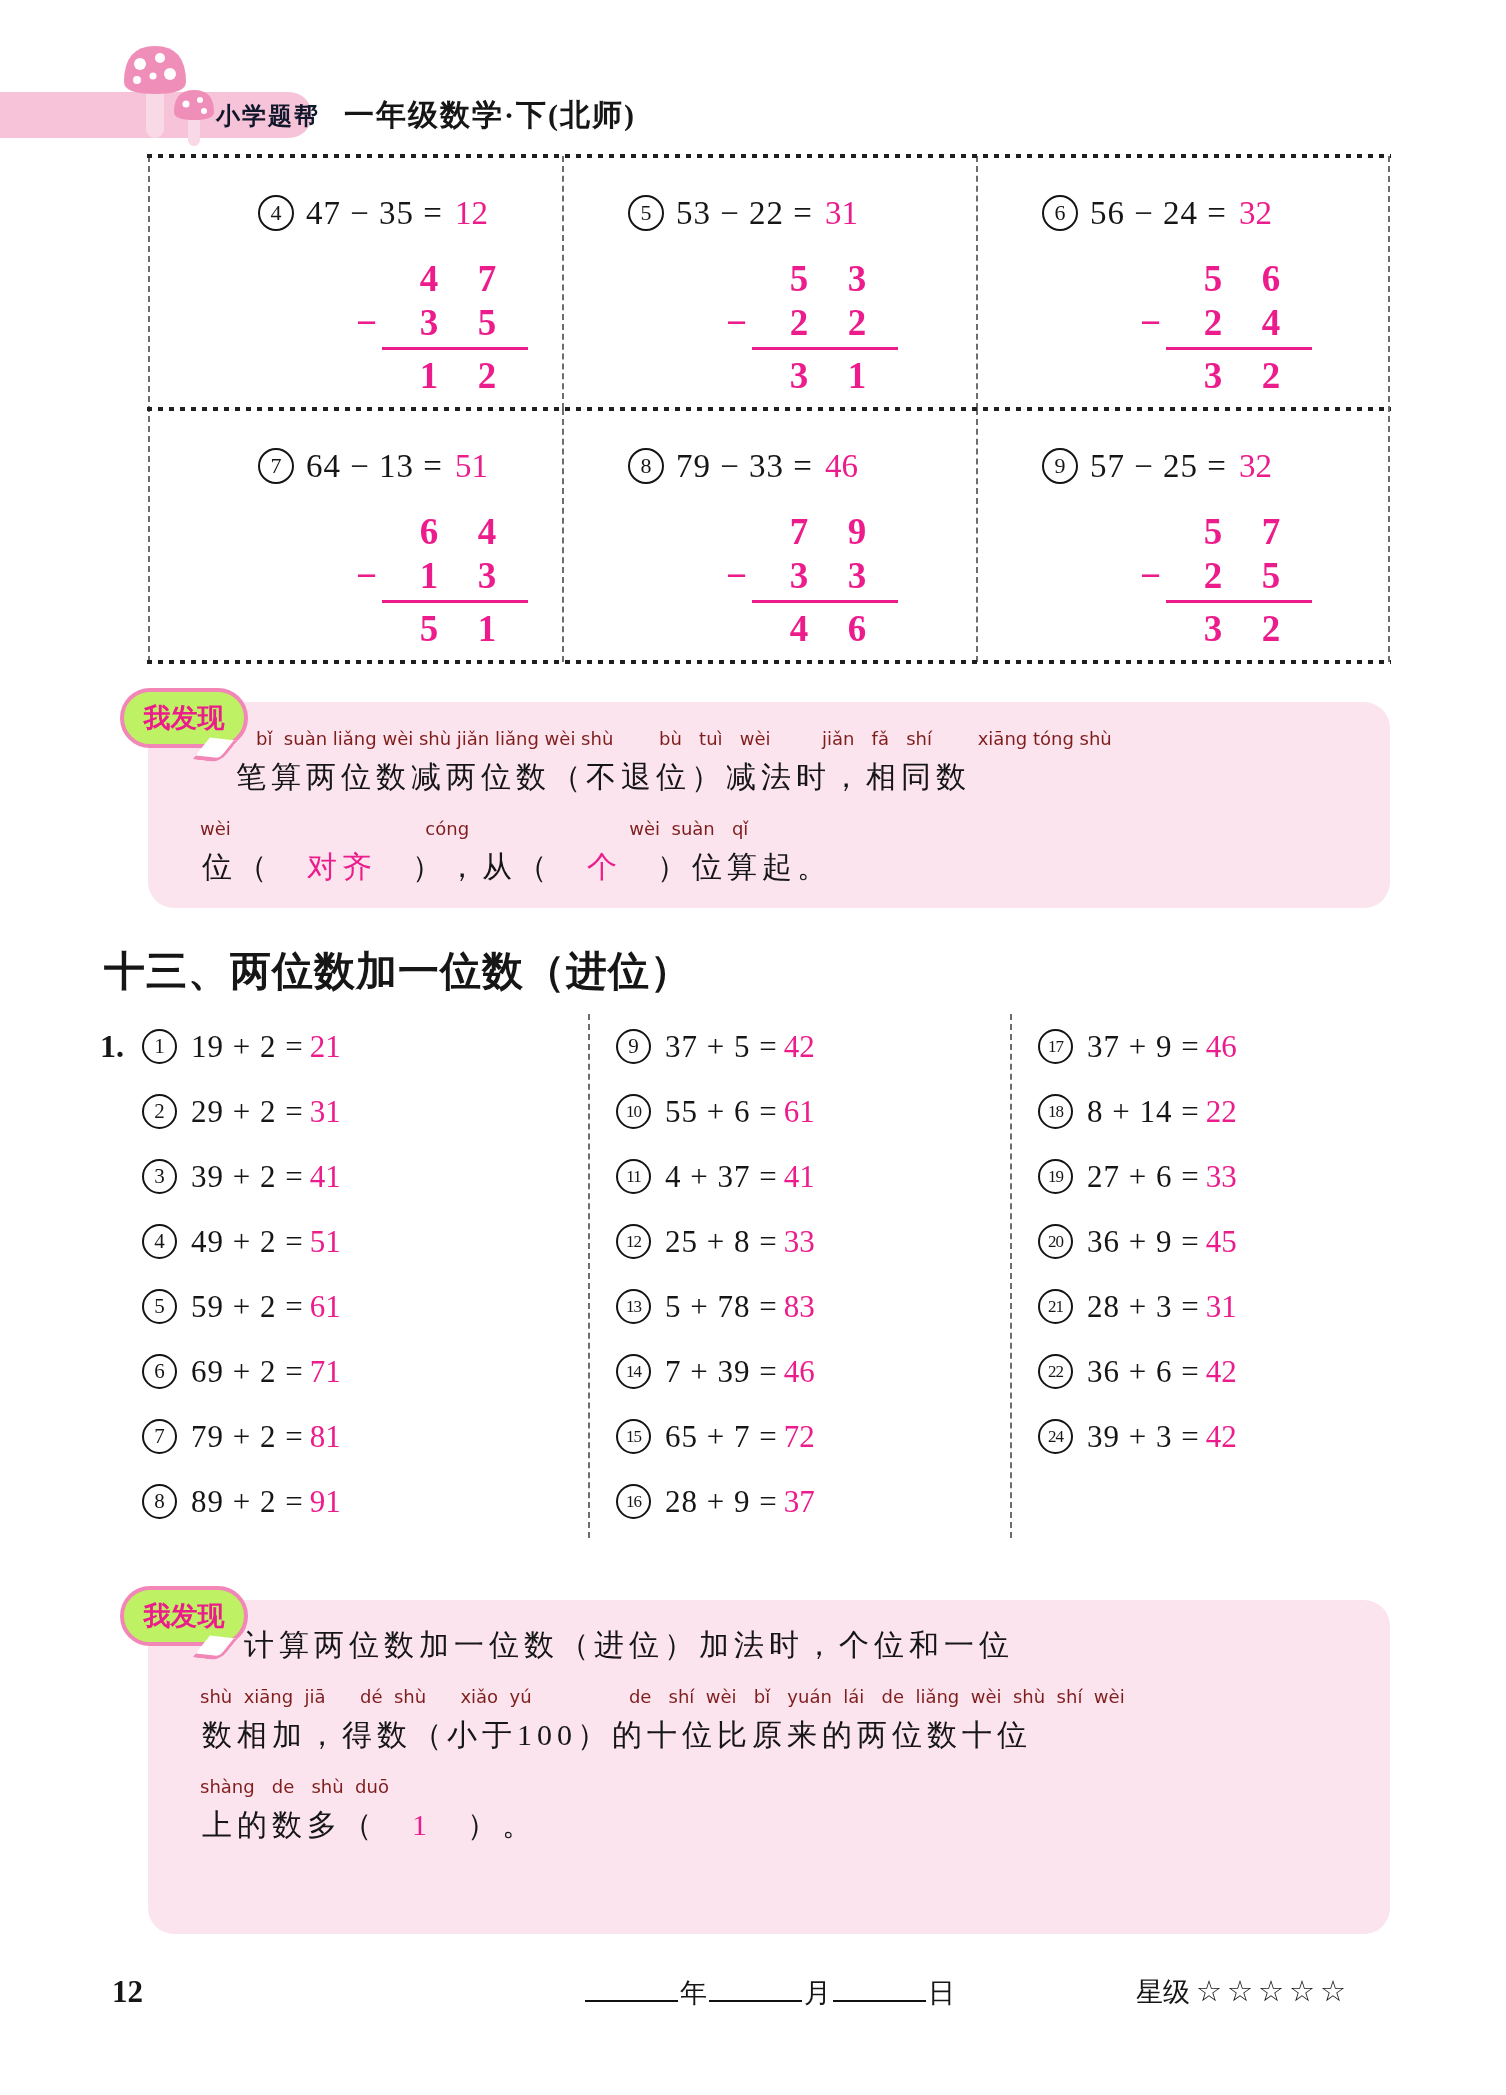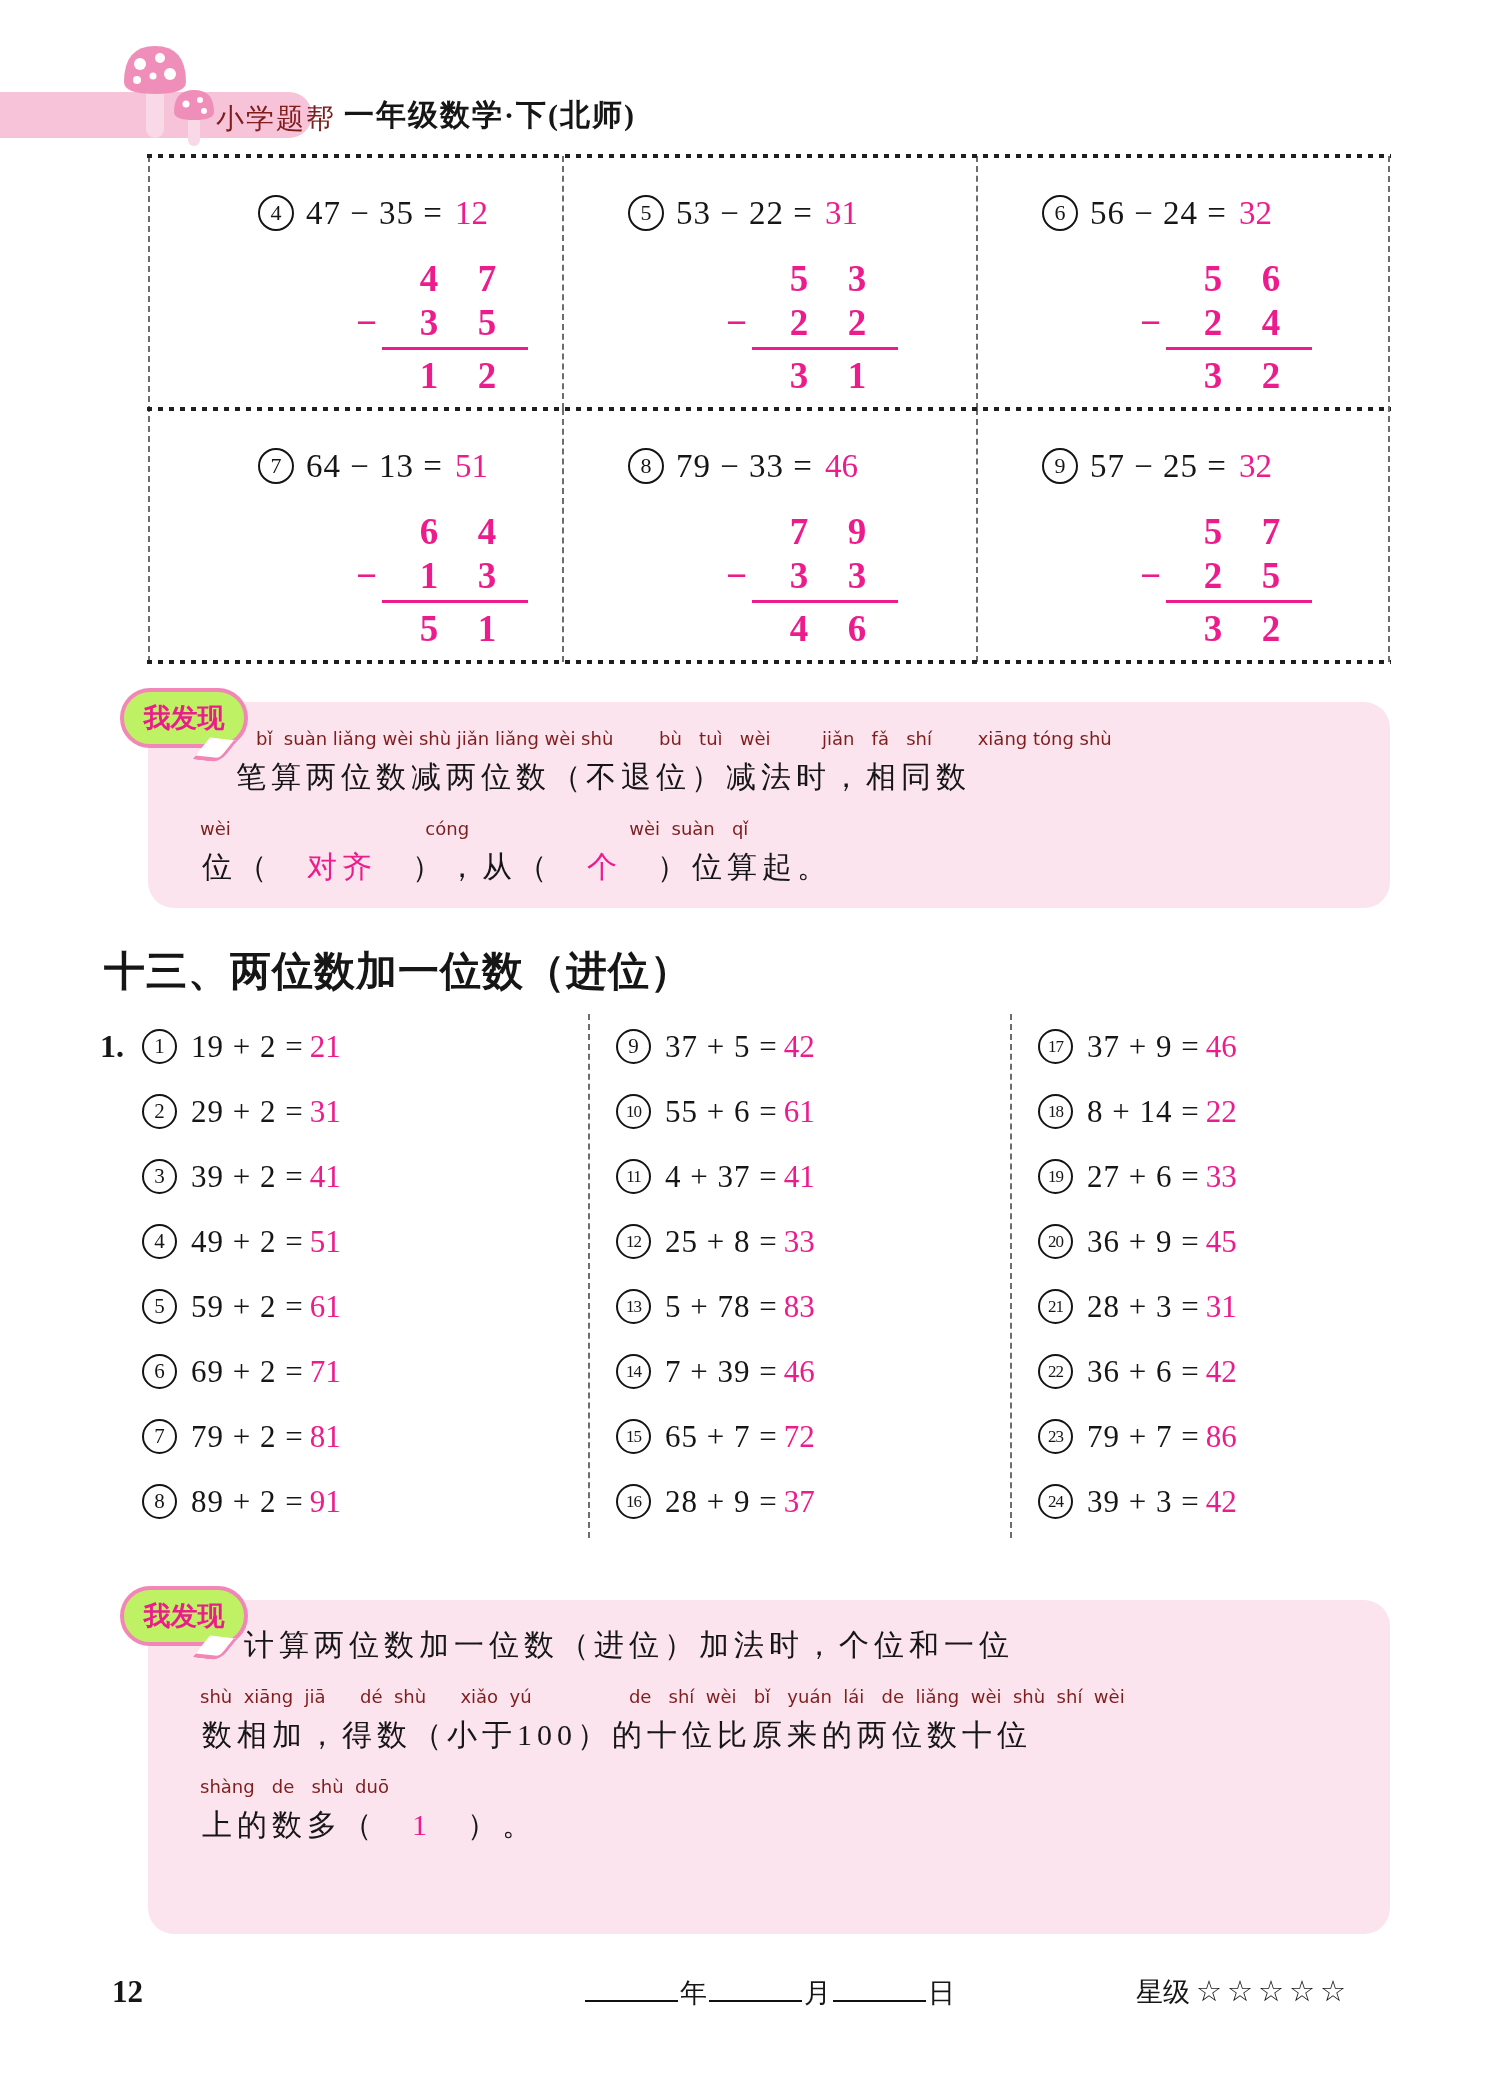--- a/index.html
+++ b/index.html
@@ -12,21 +12,21 @@
   *{margin:0;padding:0;box-sizing:border-box;}
   html,body{width:1506px;height:2095px;}
   body{
     position:relative;background:#ffffff;overflow:hidden;
     font-family:"Liberation Serif","DejaVu Serif",serif;color:var(--ink);
   }
   
   .band{position:absolute;left:0;top:92px;width:312px;height:46px;background:var(--pill);border-radius:0 23px 23px 0;}
   .mushrooms{position:absolute;left:104px;top:34px;width:120px;height:116px;}
   .brand{position:absolute;left:216px;top:100px;font-family:"Liberation Sans","DejaVu Sans",sans-serif;
-         font-weight:normal;font-size:28px;color:#7f1d1d;letter-spacing:2px;}
+         font-weight:bold;font-size:24px;color:#0f172a;letter-spacing:2px;}
   .htitle{position:absolute;left:344px;top:95px;font-weight:bold;font-size:30px;letter-spacing:2px;}
   
   .sgrid{position:absolute;left:148px;top:156px;width:1242px;height:506px;
          display:grid;grid-template-columns:414px 414px 414px;grid-auto-rows:253px;
          border-left:2px dashed #6d6d6d;border-right:2px dashed #6d6d6d;}
   .hline{position:absolute;left:-3px;right:-3px;height:4px;
          background:repeating-linear-gradient(90deg,#1f1f1f 0 5px,transparent 5px 11px);}
   .hl-top{top:-2px}.hl-mid{top:251px}.hl-bot{top:504px}
   .cell{padding:36px 0 0 64px;}
   .cell.c0{padding-left:108px;}
@@ -393,25 +393,20 @@
         <span class="circ pcirc two">21</span>
         <span class="pexpr">28 + 3 =</span>
         <span class="pans">31</span>
       </div>
       <div class="prow">
         <span class="circ pcirc two">22</span>
         <span class="pexpr">36 + 6 =</span>
         <span class="pans">42</span>
       </div>
       <div class="prow">
-        <span class="circ pcirc two">23</span>
-        <span class="pexpr">79 + 7 =</span>
-        <span class="pans">86</span>
-      </div>
-      <div class="prow">
         <span class="circ pcirc two">24</span>
         <span class="pexpr">39 + 3 =</span>
         <span class="pans">42</span>
       </div>
     </div>
   </div>
 
 <div class="discovery d2">
   <div class="badge">
     <span>我发现</span>

